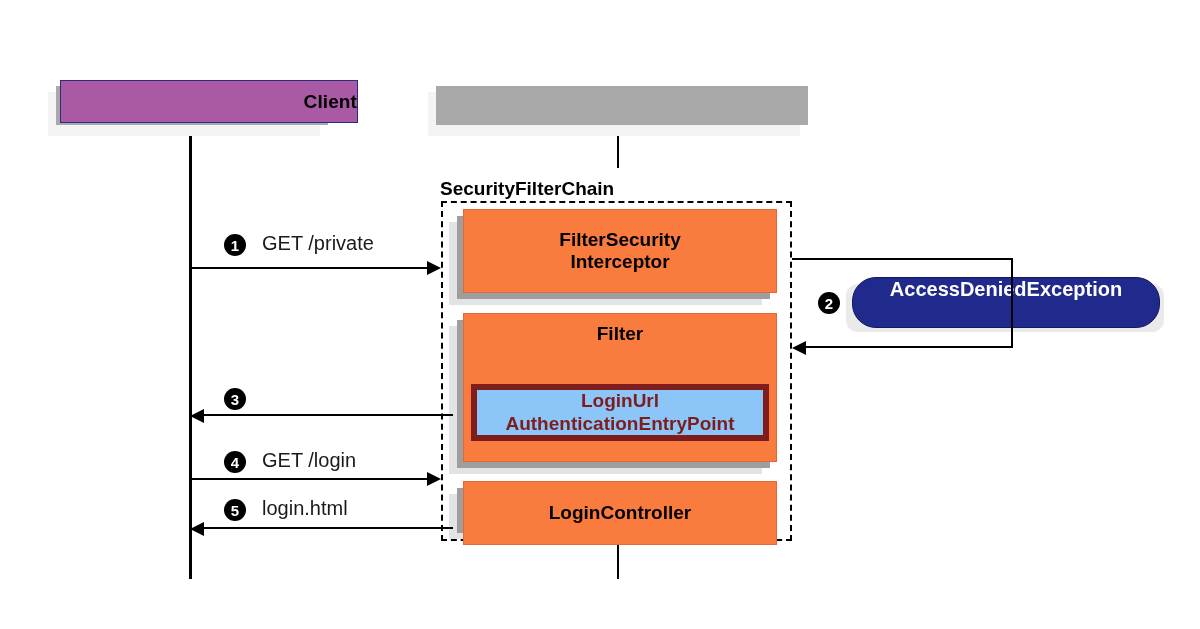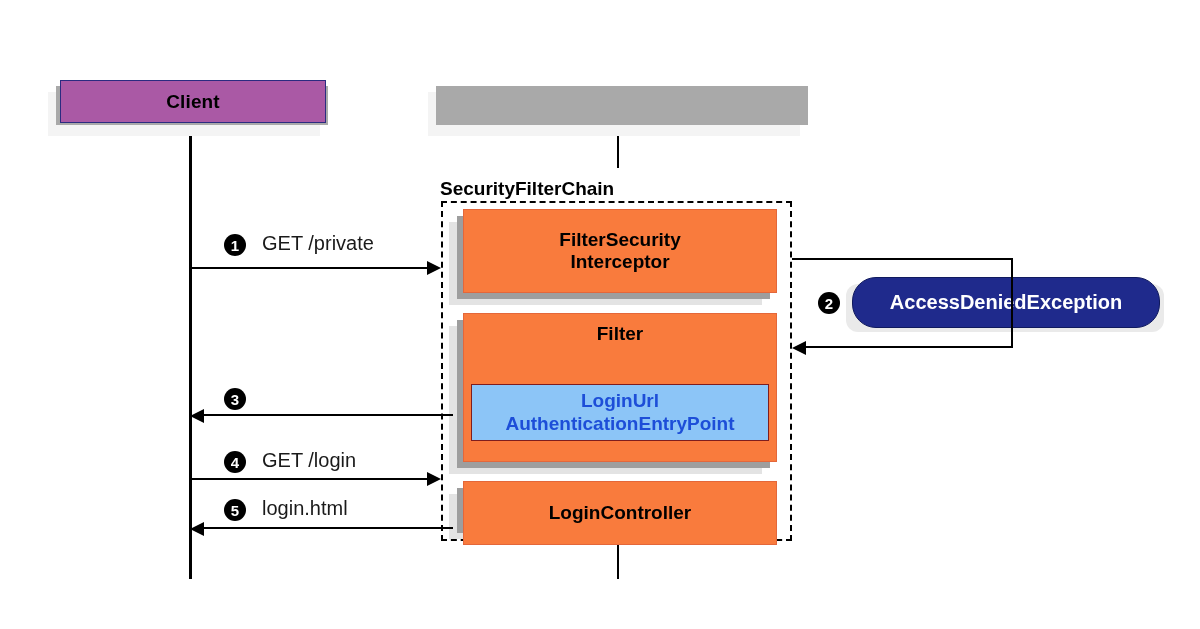--- a/index.html
+++ b/index.html
@@ -83,42 +83,42 @@
     z-index: 5;
   }
   .box-sd { position: absolute; background: #9e9e9e; z-index: 4; }
   .box-sl { position: absolute; background: #e3e3e3; z-index: 3; }
 
   
   .entry-box {
     position: absolute;
     box-sizing: border-box;
     background: #8cc5f7;
-    border: 1px solid #7f1d1d;
+    border: 6px solid #7f1d1d;
     display: flex;
     flex-direction: column;
     align-items: center;
     justify-content: center;
     font-weight: bold;
     font-size: 19px;
-    color: #1d4ed8;
+    color: #7f1d1d;
     line-height: 1.18;
     text-align: center;
     z-index: 6;
   }
 
   
   .exception-box {
     position: absolute;
     box-sizing: border-box;
     background: #1f2a8c;
     border: 1px solid #101a5e;
     border-radius: 24px;
     display: flex;
-    align-items: center;
+    align-items: flex-start;
     justify-content: center;
     font-weight: bold;
     font-size: 20px;
     color: #ffffff;
     z-index: 6;
     white-space: nowrap;
   }
   .exception-shadow {
     position: absolute;
     background: #eaeaea;
@@ -178,21 +178,21 @@
     line-height: 1;
   }
 </style>
 </head>
 <body>
 
 <div id="stage">
 
   <div class="shadow-light abs" style="left:48px; top:92px; width:272px; height:44px;"></div>
   <div class="shadow-dark abs" style="left:56px; top:86px; width:272px; height:39px;"></div>
-  <div class="participant" style="left:60px; top:80px; width:266px; height:43px; background:#aa59a5;">
+  <div class="participant" style="left:60px; top:80px; width:298px; height:43px; background:#aa59a5;justify-content:flex-end;">
     <span>Client</span>
   </div>
   <div class="lifeline" style="left:189px; top:123px; width:3px; height:456px;"></div>
 
   <div class="shadow-light abs" style="left:428px; top:92px; width:372px; height:44px;"></div>
   <div class="shadow-dark abs" style="left:436px; top:86px; width:372px; height:39px;"></div>
   <div class="lifeline" style="left:617px; top:122px; width:2px; height:46px;"></div>
   <div class="lifeline" style="left:617px; top:541px; width:2px; height:38px;"></div>
 
   <div class="chain-title" style="left:440px; top:171px;margin-top:7px;">

